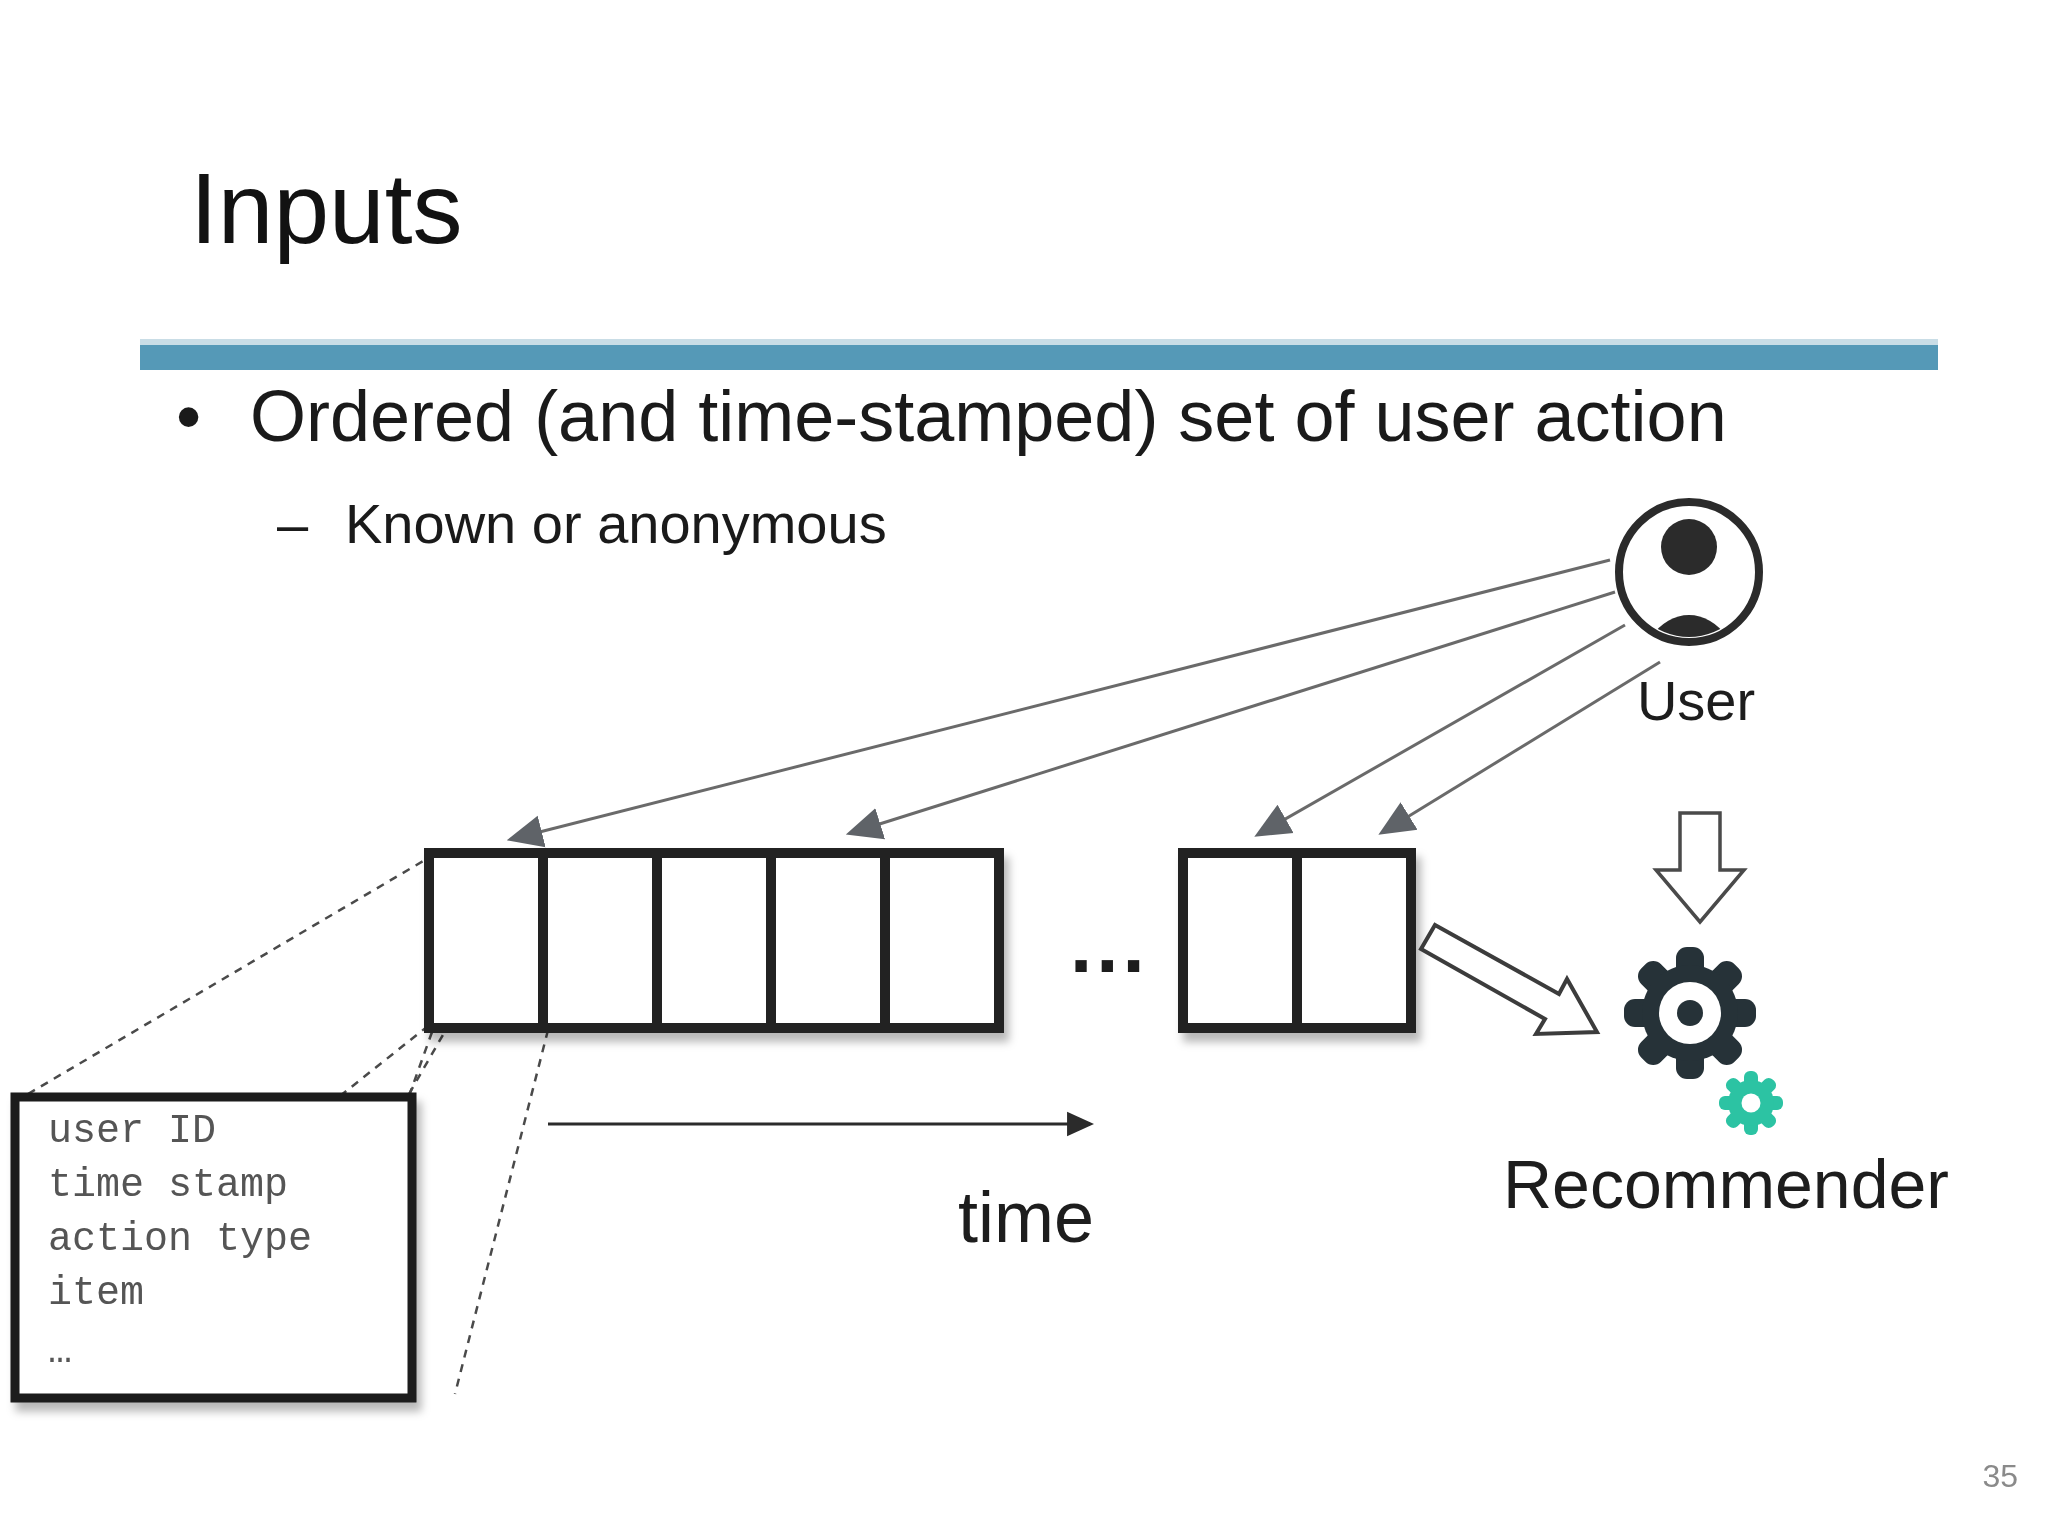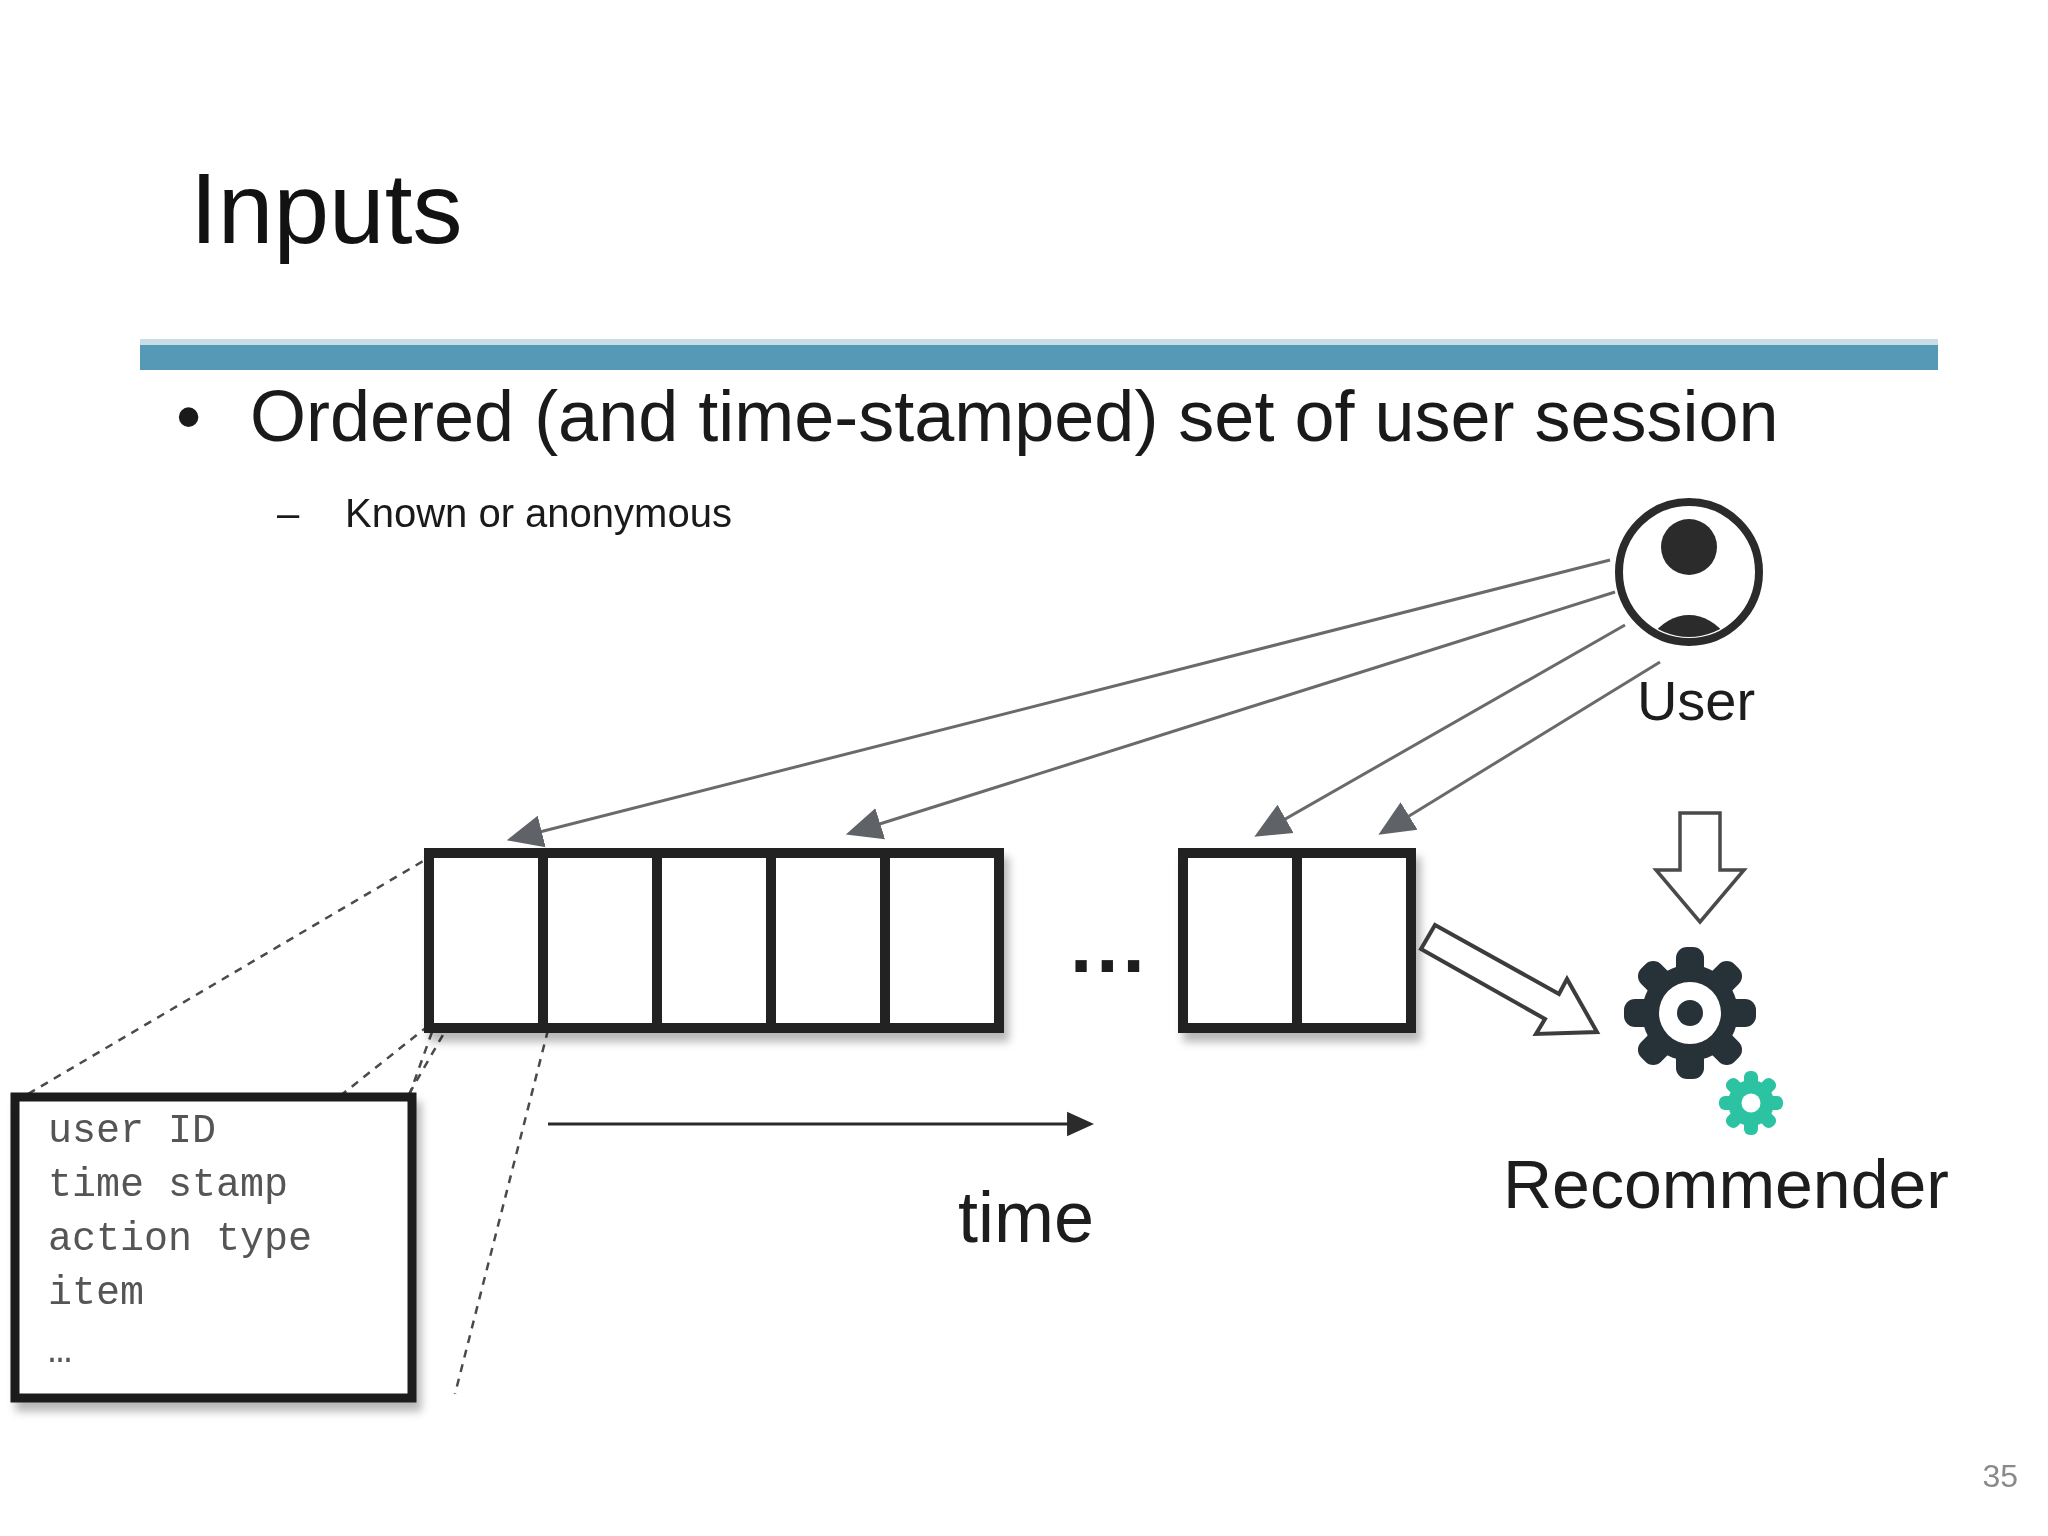--- a/index.html
+++ b/index.html
@@ -9,21 +9,21 @@
   #title{position:absolute;left:178px;top:146px;margin:12px;
          font-size:100px;font-weight:400;color:#121212;line-height:1;letter-spacing:0px;}
 
   #divider{position:absolute;left:140px;top:339px;width:1798px;height:31px;
            background:linear-gradient(to bottom,#c9dde6 0px,#c9dde6 6px,#5599b7 6px,#5599b7 100%);}
 
   #bullet{position:absolute;left:176px;top:380px;font-size:72px;color:#1a1a1a;
           line-height:1.0;white-space:nowrap;}
   #bullet .marker{display:inline-block;width:74px;}
 
-  #subbullet{position:absolute;left:277px;top:486px;font-size:40px;color:#1a1a1a;
+  #subbullet{position:absolute;left:277px;top:486px;font-size:56px;color:#1a1a1a;
              line-height:1.36;white-space:nowrap;}
   #subbullet .dash{display:inline-block;width:68px;}
   #subbullet .line2{padding-left:56px;}
 
   #pagenum{position:absolute;right:30px;top:1460px;font-size:32px;color:#8a8a8a;line-height:1;}
 
   #diagram{position:absolute;left:0;top:0;width:2048px;height:1536px;}
 
   .svg-label{font-family:"Liberation Sans", sans-serif;fill:#1d1d1d;}
   .mono-line{font-family:"Liberation Mono","DejaVu Sans Mono",monospace;fill:#555555;font-size:40px;}
@@ -31,21 +31,21 @@
 </head>
 <body>
 
 <div id="slide">
 
   <h1 id="title">Inputs</h1>
 
   <div id="divider"></div>
 
   <div id="bullet">
-    <span class="marker">•</span><span>Ordered (and time-stamped) set of user session</span>
+    <span class="marker">•</span><span>Ordered (and time-stamped) set of user action</span>
   </div>
 
   <div id="subbullet">
     <div><span class="dash">–</span><span>Known or anonymous</span></div>
   </div>
 
   <svg id="diagram" viewBox="0 0 2048 1536" xmlns="http://www.w3.org/2000/svg">
     <defs>
       <marker id="ah-gray" viewBox="0 0 10 10" refX="8.5" refY="5" markerWidth="12" markerHeight="12" orient="auto-start-reverse">
         <path d="M0,0.5 L10,5 L0,9.5 z" fill="#5f6368"></path>

